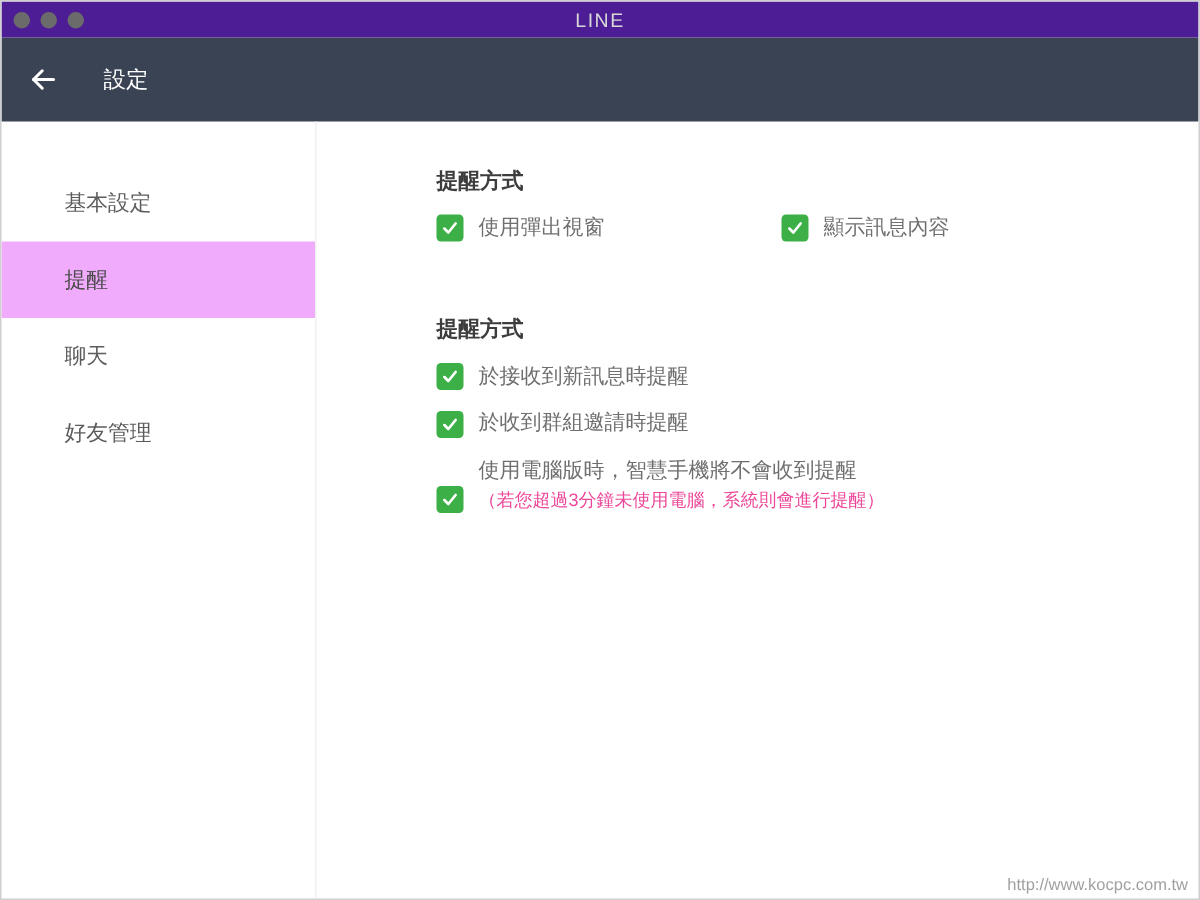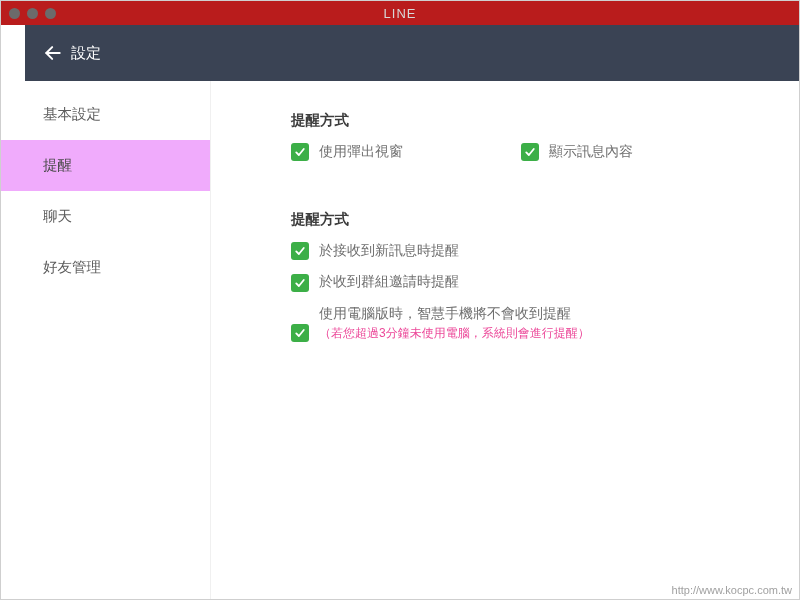--- a/index.html
+++ b/index.html
@@ -2,21 +2,21 @@
 <html><head>
 <meta charset="utf-8">
 <style>
   * { box-sizing: border-box; margin: 0; padding: 0; }
   html, body { width: 800px; height: 600px; overflow: hidden; font-family: -apple-system, "Helvetica Neue", Arial, "PingFang TC", "Microsoft JhengHei", sans-serif; }
   body { background: #ffffff; border: 1px solid #cfcfcf; }
 
   
   .titlebar {
     height: 24px;
-    background: #b91c1c;
+    background: #4c1d95;
     display: flex;
     align-items: center;
     position: relative;
     padding: 0 8px;
   }
   .traffic-lights { display: flex; gap: 7px; align-items: center; }
   .traffic-lights .light {
     width: 11px; height: 11px; border-radius: 50%;
     background: #6b6b6b;
   }
@@ -25,37 +25,36 @@
     color: #d7d7d7; font-size: 13px; letter-spacing: 1px;
   }
 
   
   .header {
     height: 56px;
     background: #3a4354;
     display: flex;
     align-items: center;
     padding: 0 18px;
-    gap: 8px;
-    margin-left: 24px;
+    gap: 30px;
   }
   .back-arrow {
     color: #ffffff;
     font-size: 20px;
     display: inline-flex;
     align-items: center;
   }
   .header-title { color: #ffffff; font-size: 15px; }
 
   
   .body { display: flex; height: calc(600px - 24px - 56px - 2px); }
   .sidebar {
     width: 210px;
     border-right: 1px solid #f0f0f0;
-    padding-top: 8px;
+    padding-top: 29px;
   }
   .sidebar-item {
     padding: 16px 0 16px 42px;
     font-size: 14.5px;
     color: #5c5c5c;
     cursor: pointer;
   }
   .sidebar-item.active {
     background: #f0abfc;
     color: #4a4a4a;

